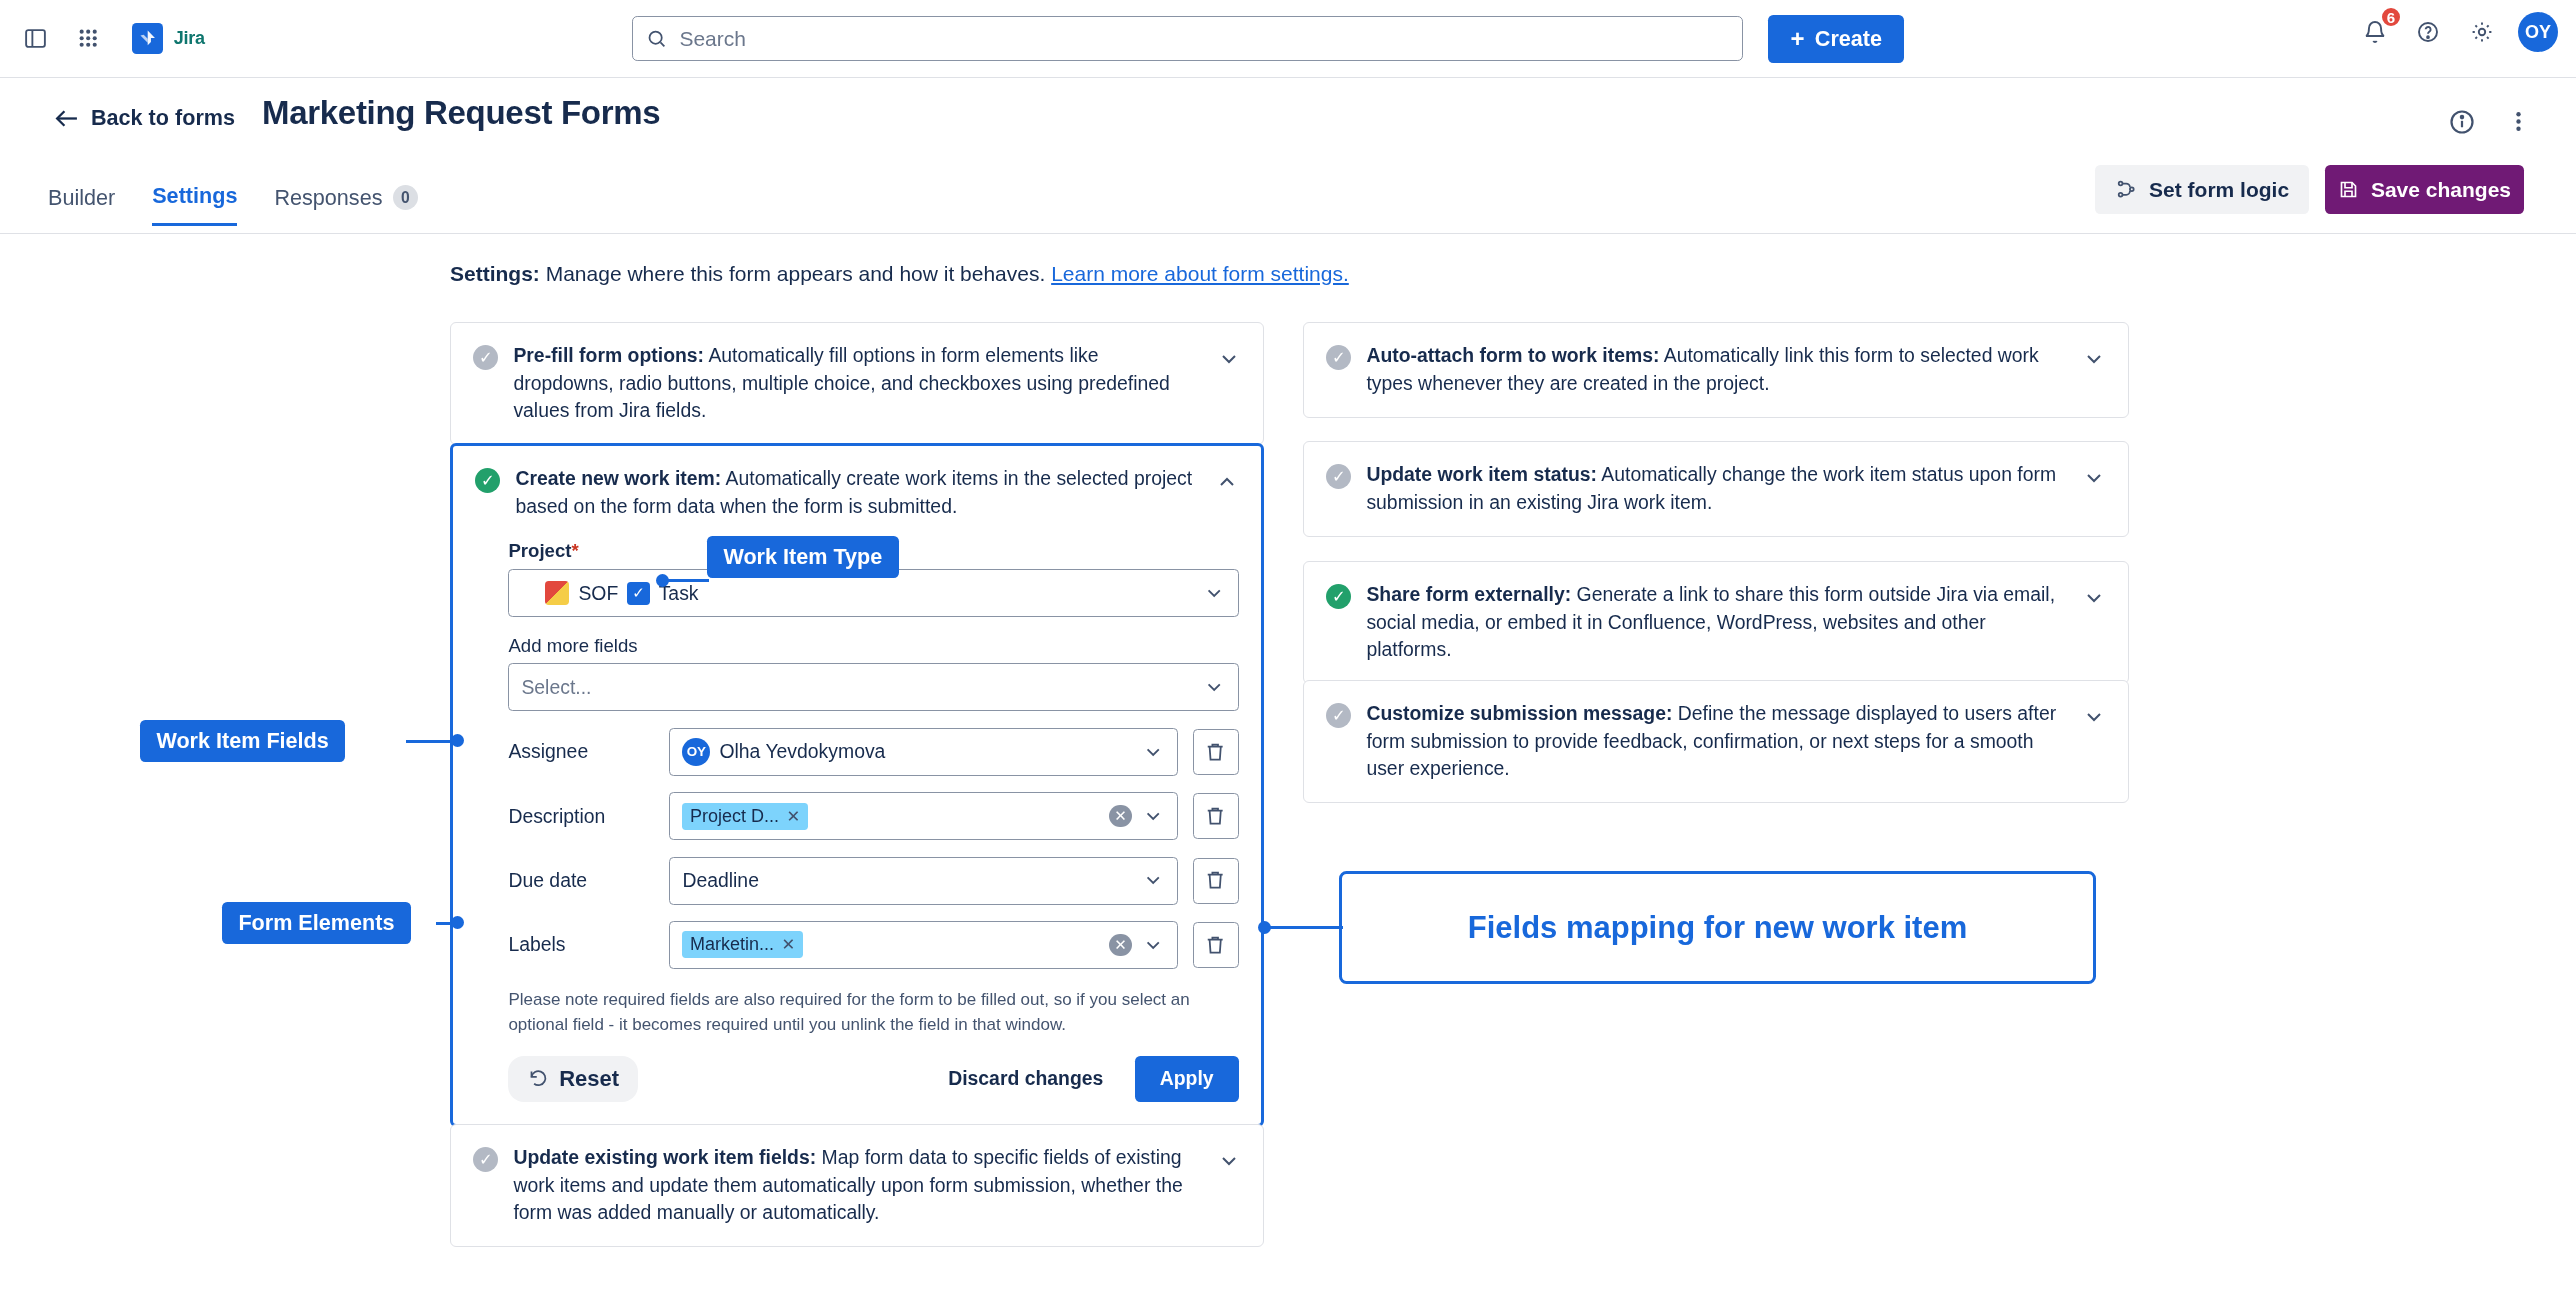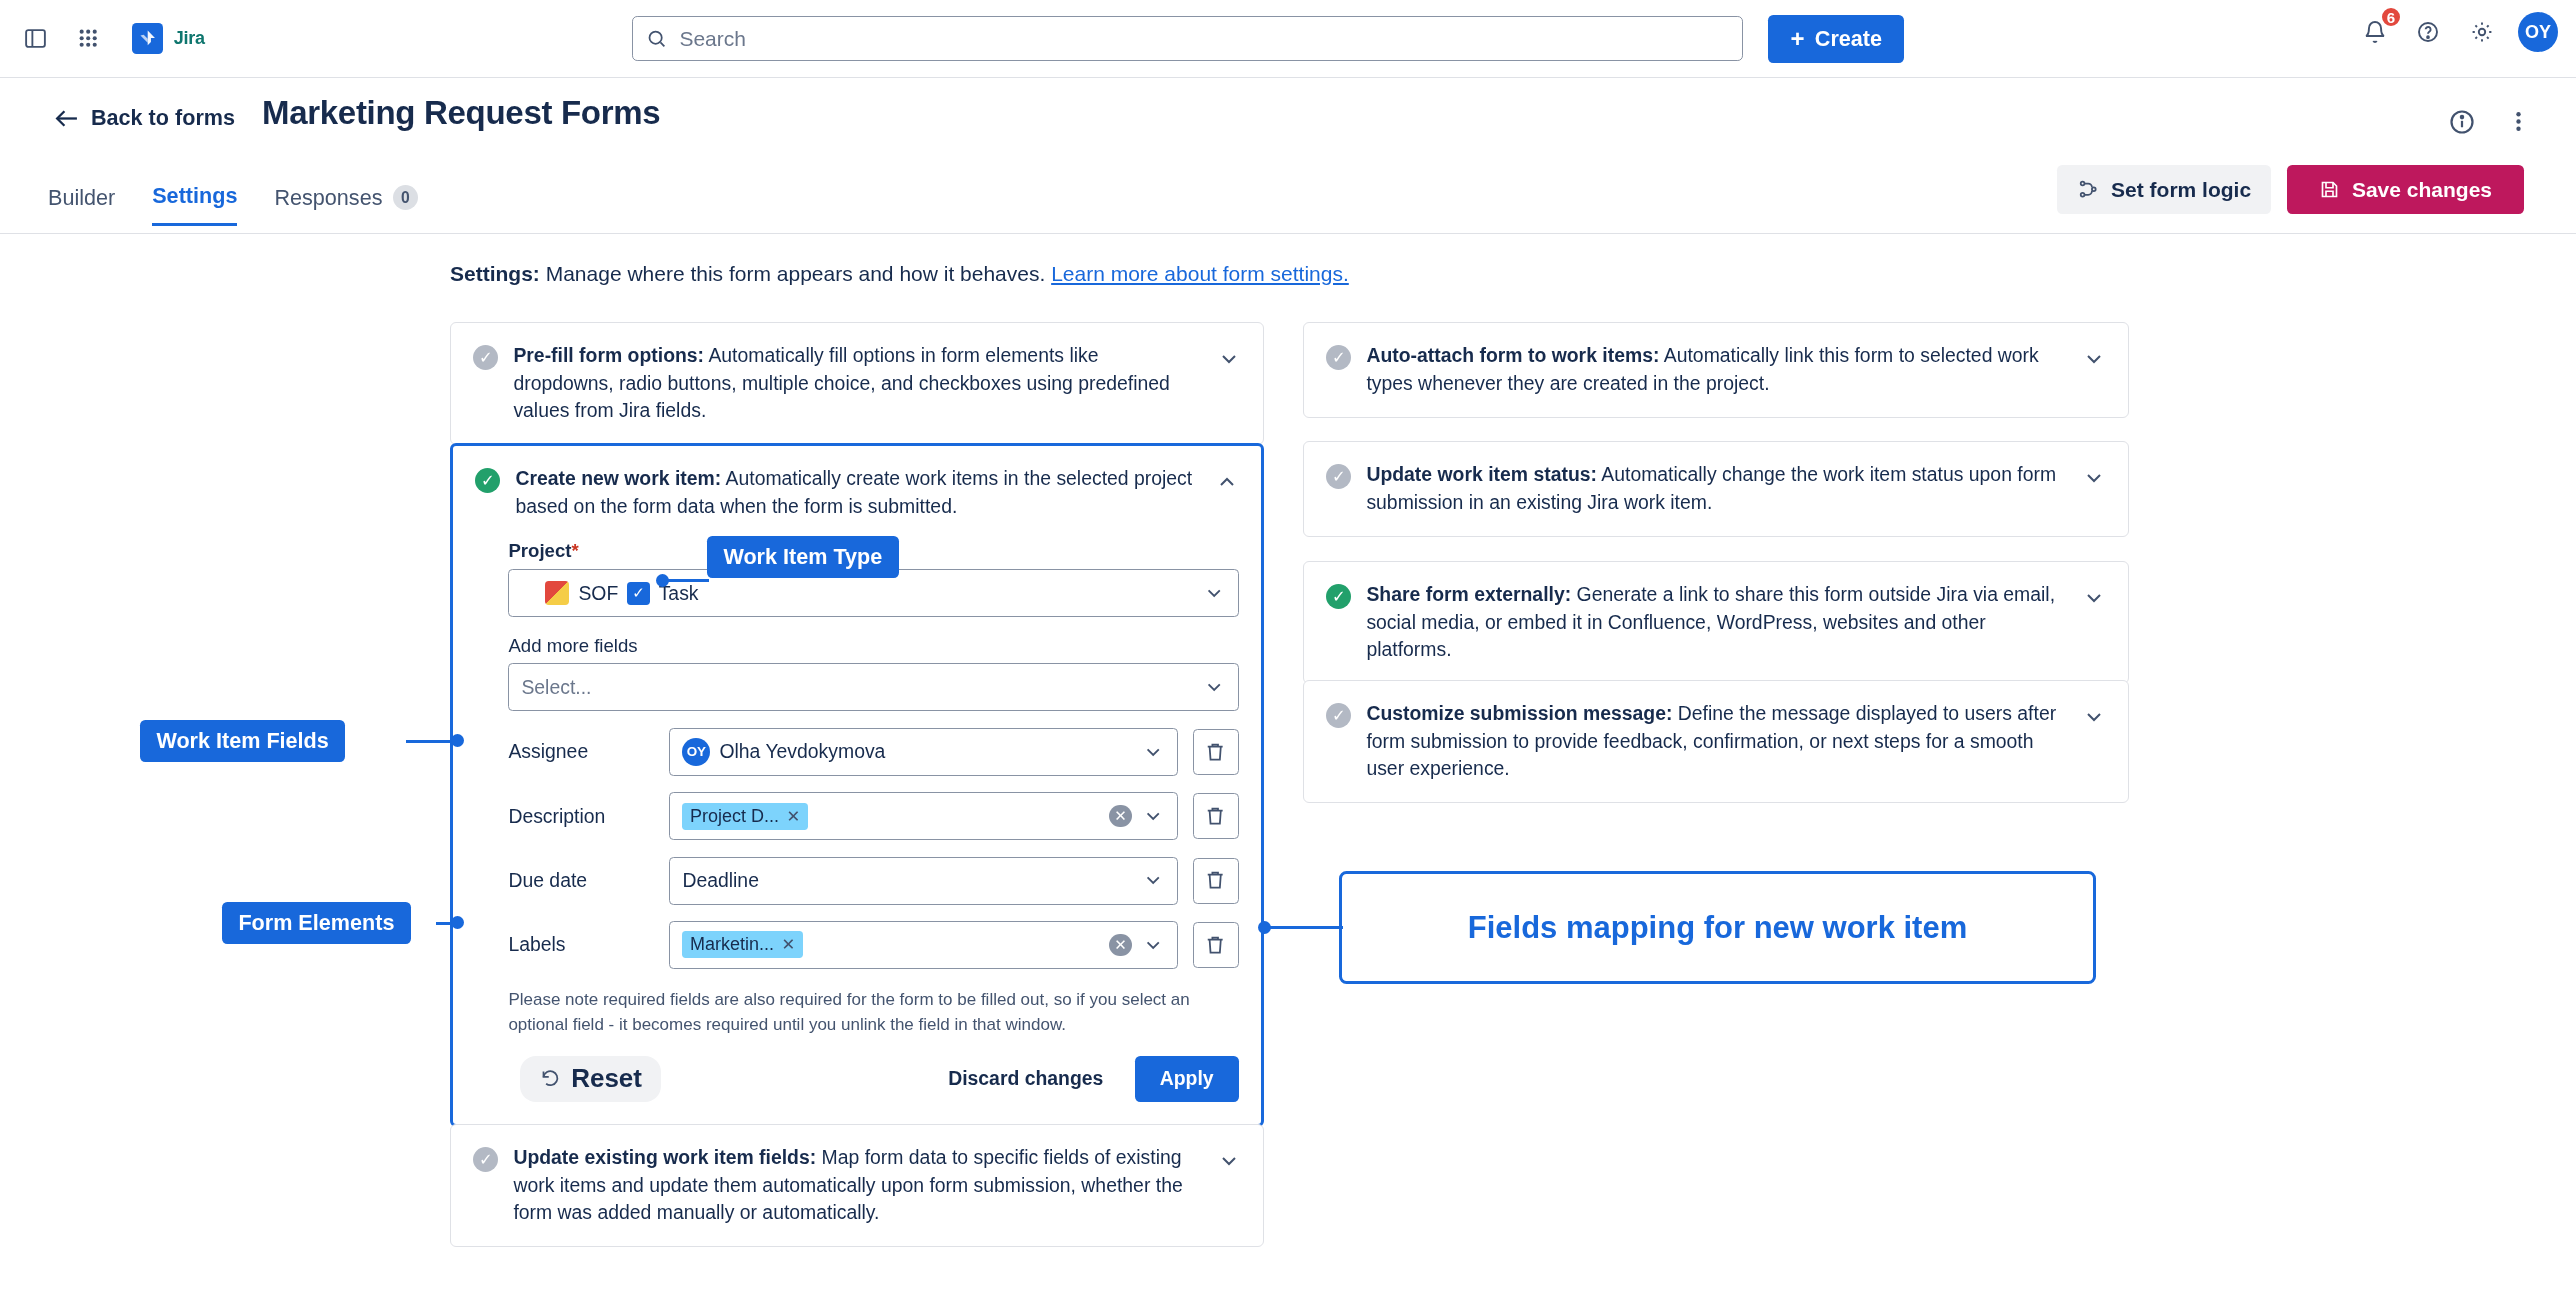--- a/index.html
+++ b/index.html
@@ -122,22 +122,22 @@
     position: absolute; right: 52px; top: 165px;
     display: flex; align-items: center; gap: 16.4px;
   }
   .btn-secondary {
     height: 49px; padding: 0 19.4px;
     background: #f1f2f4; color: #172b4d;
     border-radius: 5.2px; font-size: 21px; font-weight: 600;
     display: flex; align-items: center; gap: 12px;
   }
   .btn-primary {
-    height: 49px; padding: 0 32px;
-    background: #be185d; color: #fff;
+    height: 49px; padding: 0 13px;
+    background: #701a75; color: #fff;
     border-radius: 5.2px; font-size: 21px; font-weight: 600;
     display: flex; align-items: center; gap: 12px;
   }
 
   
   .settings-desc {
     position: absolute; left: 450px; top: 262px;
     font-size: 21px; color: #172b4d;
   }
   .settings-desc b { font-weight: 700; }
@@ -214,21 +214,21 @@
   }
   .note {
     margin-top: 19.4px; font-size: 17px; color: #44546f; line-height: 1.45;
   }
   .open-actions {
     margin-top: 18px; display: flex; align-items: center; gap: 18px;
   }
   .reset-btn {
     height: 46px; padding: 0 19.4px; background: #f1f2f4; border-radius: 16px;
     display: flex; align-items: center; gap: 10.4px;
-    font-size: 26px; font-weight: 600; color: #172b4d; margin-left: 12px;
+    font-size: 22px; font-weight: 600; color: #172b4d;
   }
   .discard {
     margin-left: auto; font-size: 19.4px; font-weight: 600; color: #172b4d;
     padding: 0 13.4px;
   }
   .apply {
     height: 46px; padding: 0 25px; background: #1868db; color: #fff;
     border-radius: 5.2px; font-size: 19.4px; font-weight: 600;
     display: flex; align-items: center;
   }

